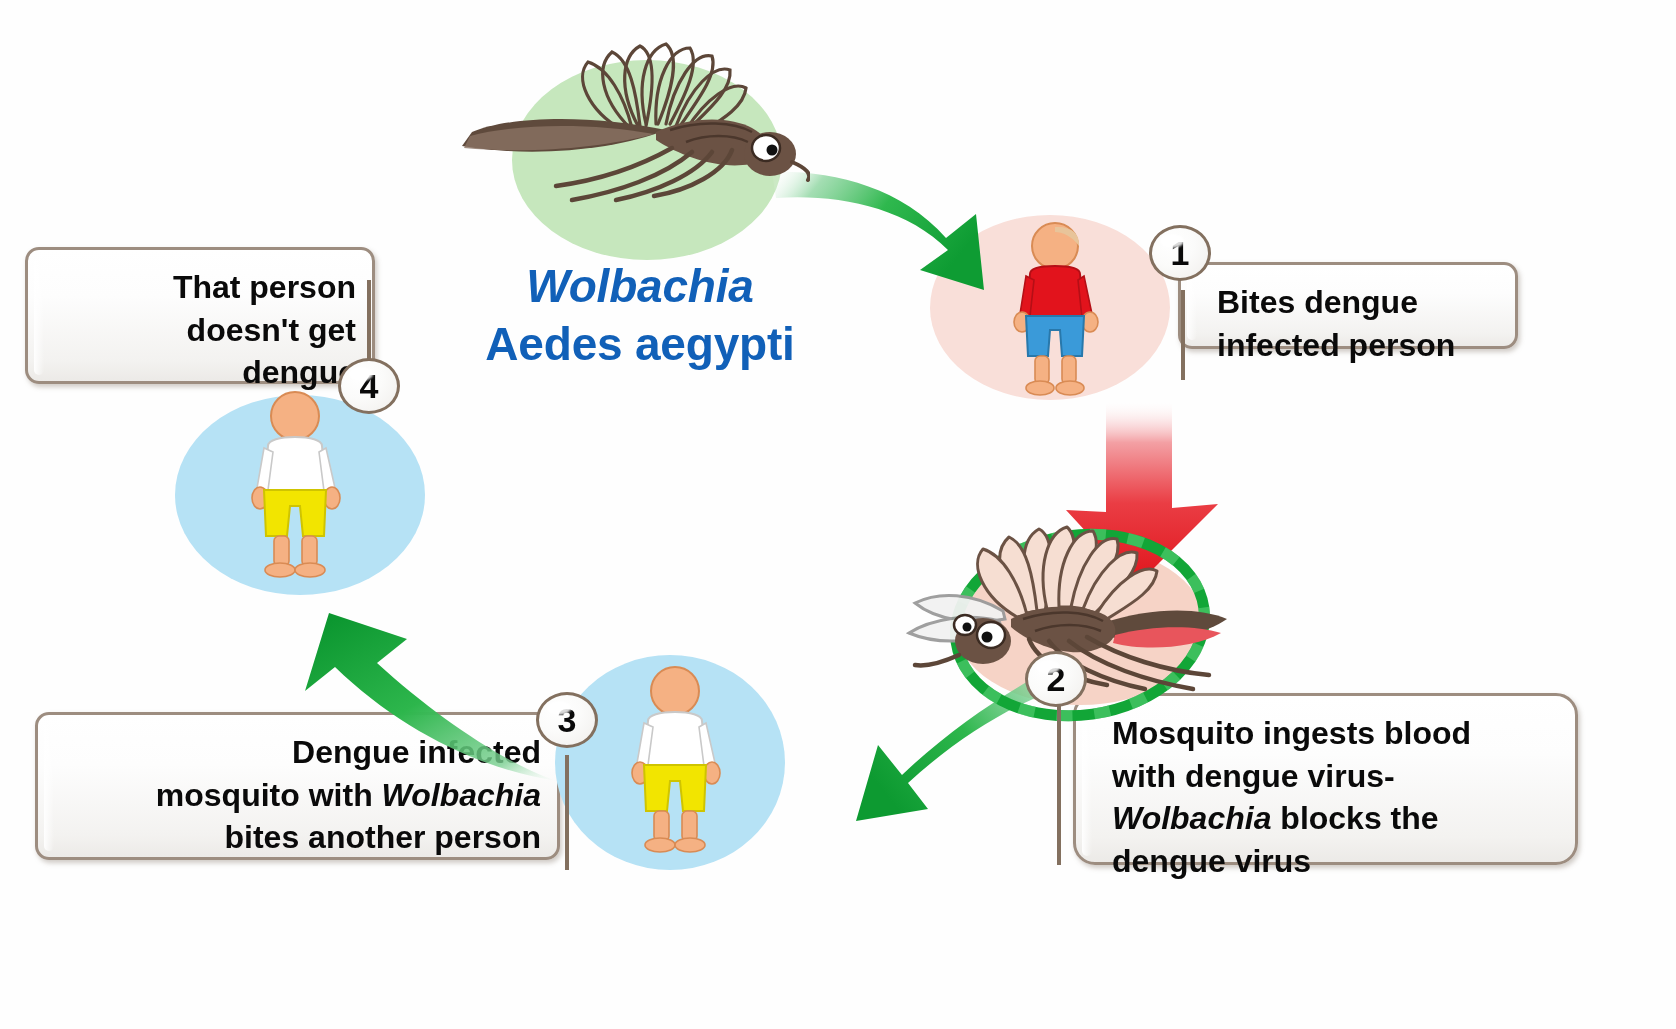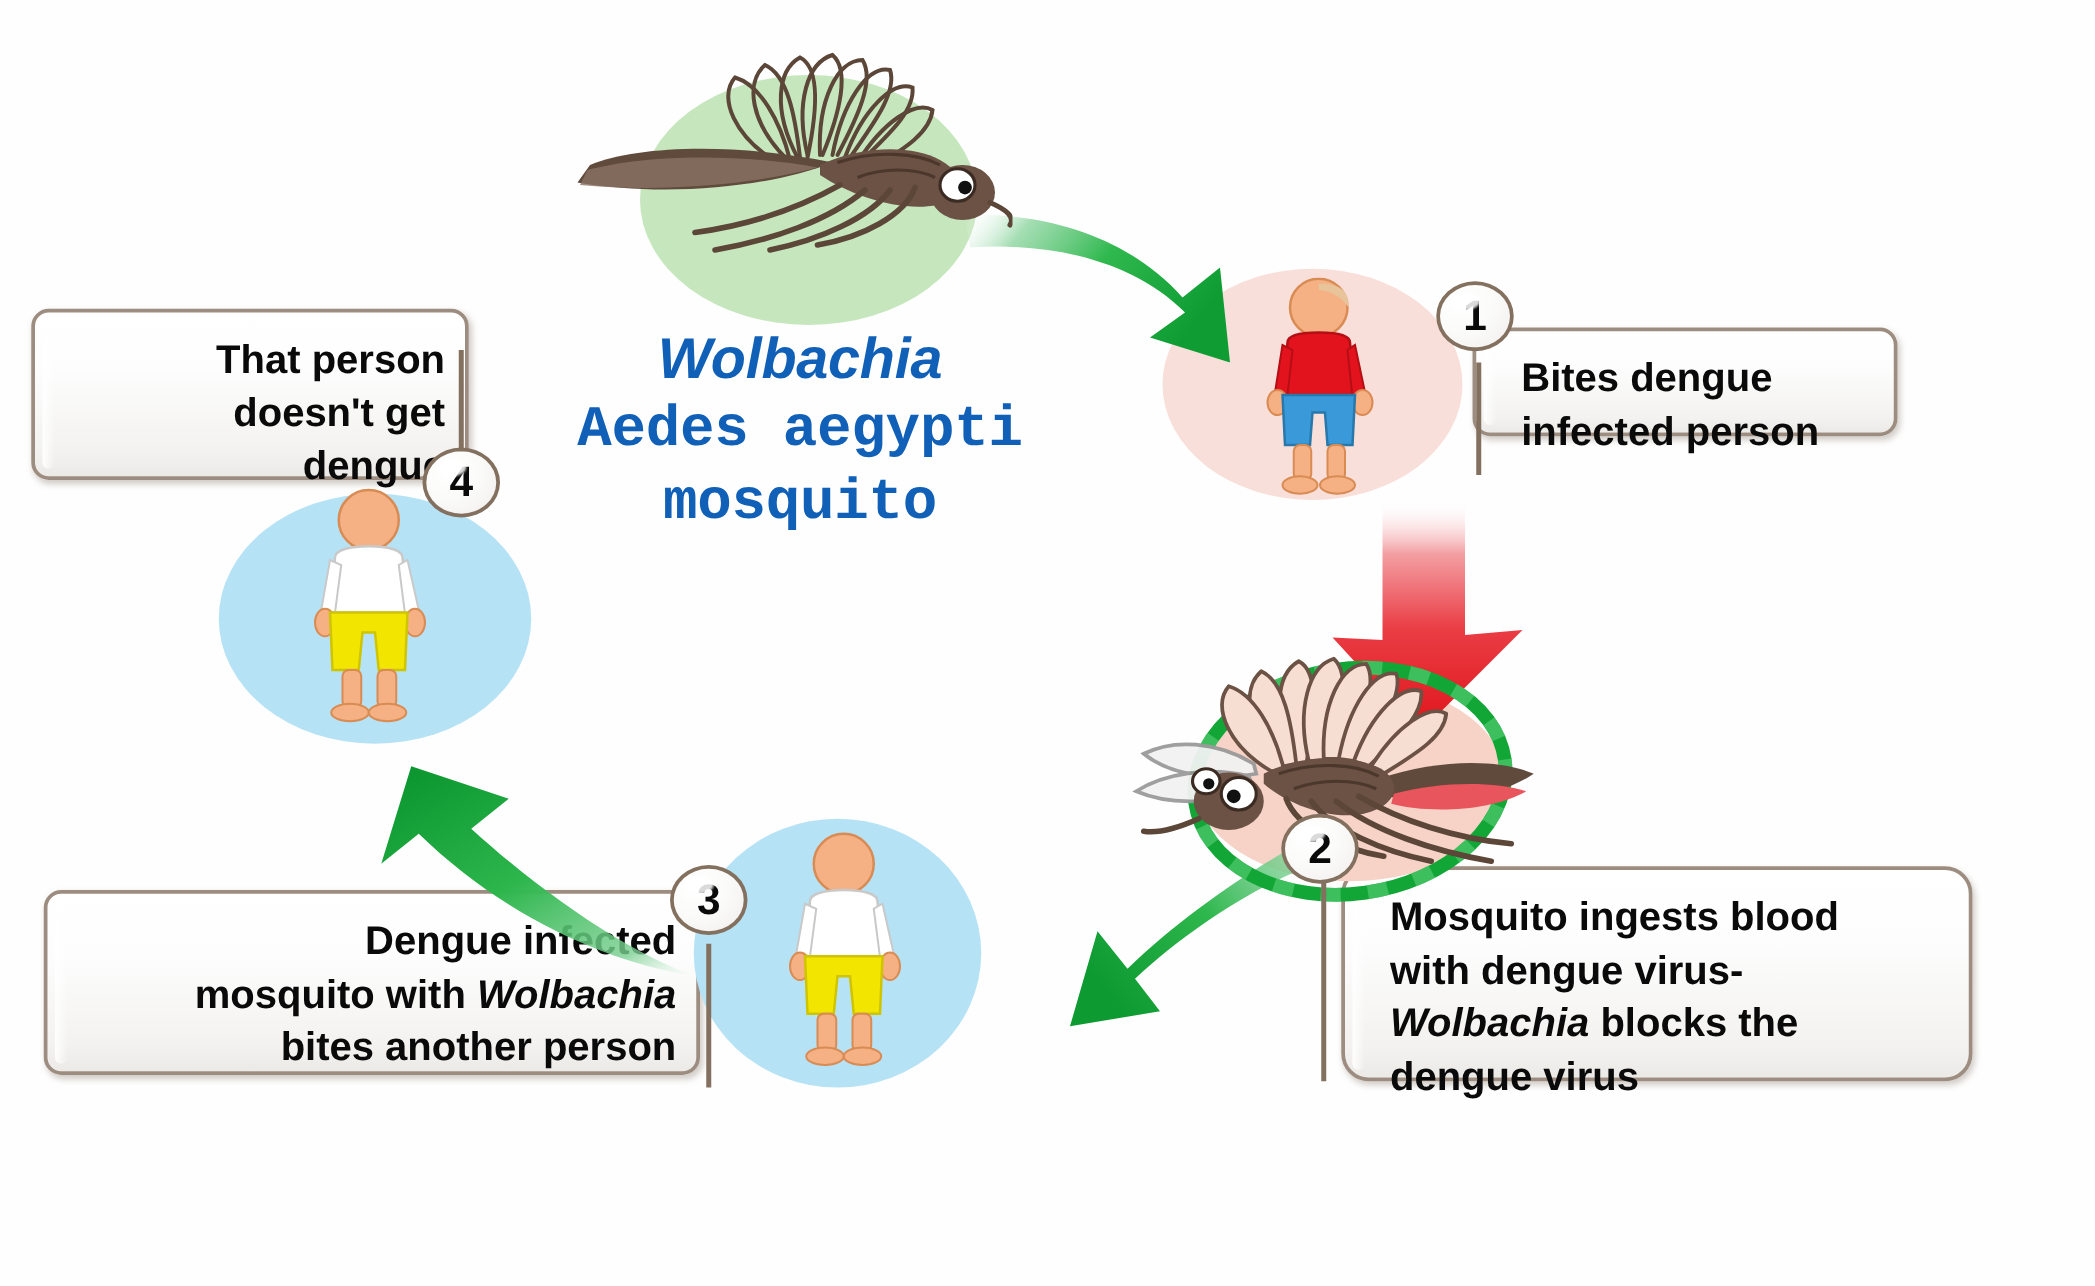--- a/index.html
+++ b/index.html
@@ -25,21 +25,21 @@
     top: 258px;
     width: 420px;
     text-align: center;
     color: #1160b8;
     font-size: 46px;
     font-weight: bold;
     line-height: 1.26;
     letter-spacing: -0.2px;
   }
   .center-title .sp-italic { font-style: italic; display: block; }
-  .center-title .ln { display: block; font-family: Liberation Mono, monospace; }
+  .center-title .ln { display: block; }
 
   
   .callout {
     position: absolute;
     background: linear-gradient(to bottom, #ffffff 0%, #fdfdfd 35%, #f3f2f0 85%, #eceae7 100%);
     border: 3px solid #9d8d80;
     border-radius: 14px;
     box-shadow: 2px 3px 5px rgba(120,105,92,0.35);
     box-sizing: border-box;
   }
@@ -304,21 +304,20 @@
     <path d="M24,100 L86,100 L84,146 L63,146 L60,116 L50,116 L47,146 L26,146 Z" fill="#f2e500" stroke="#cfc400" stroke-width="2"></path>
     <rect x="34" y="146" width="15" height="30" rx="5" fill="#f5b183" stroke="#d98b54" stroke-width="1.6"></rect>
     <rect x="62" y="146" width="15" height="30" rx="5" fill="#f5b183" stroke="#d98b54" stroke-width="1.6"></rect>
     <ellipse cx="40" cy="180" rx="15" ry="7" fill="#f5b183" stroke="#d98b54" stroke-width="1.6"></ellipse>
     <ellipse cx="70" cy="180" rx="15" ry="7" fill="#f5b183" stroke="#d98b54" stroke-width="1.6"></ellipse>
   </svg>
 
   <div class="center-title">
     <span class="sp-italic">Wolbachia</span>
     <span class="ln">Aedes aegypti</span>
-    <span class="ln">mosquito</span>
   </div>
 
   <div class="callout" style="left:1178px; top:262px; width:340px; height:87px;">
     <div class="txt">Bites dengue<br>infected person</div>
   </div>
   <div class="stem" style="left:1181px; top:290px; width:4px; height:90px;"></div>
   <div class="bubble" style="left:1149px; top:225px;">
     <span class="gloss"></span>
     <span>1</span>
   </div>

